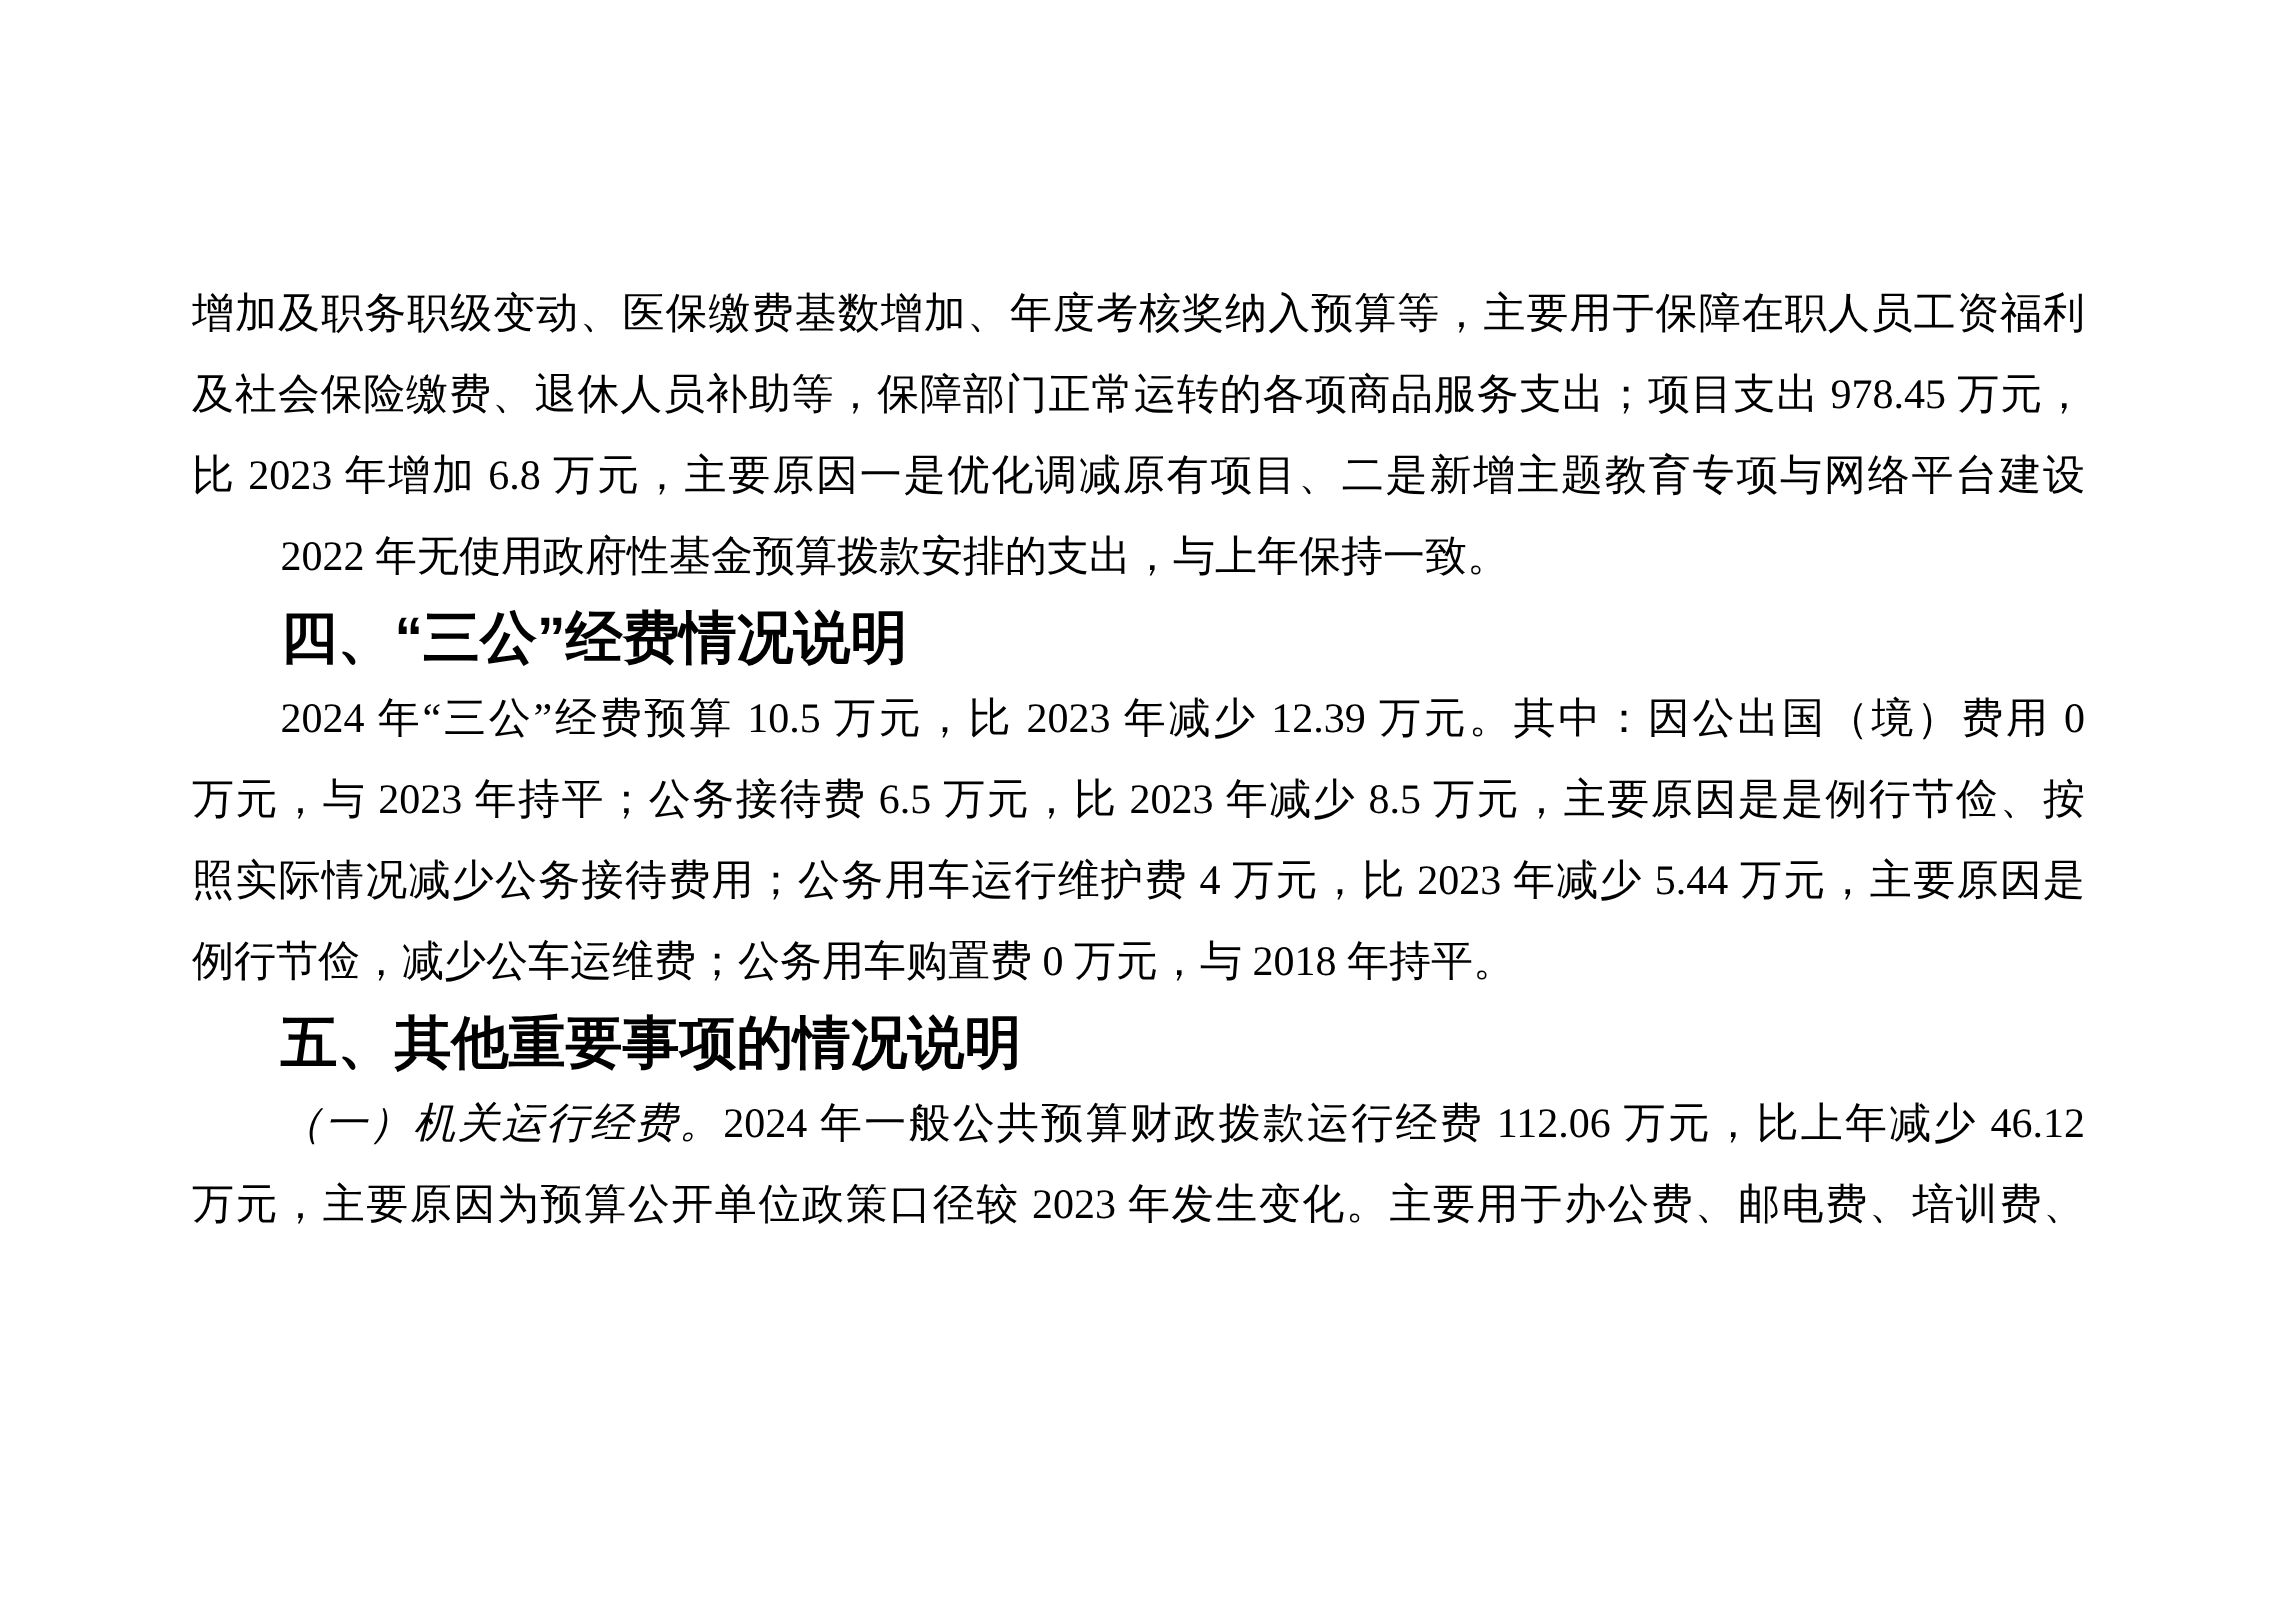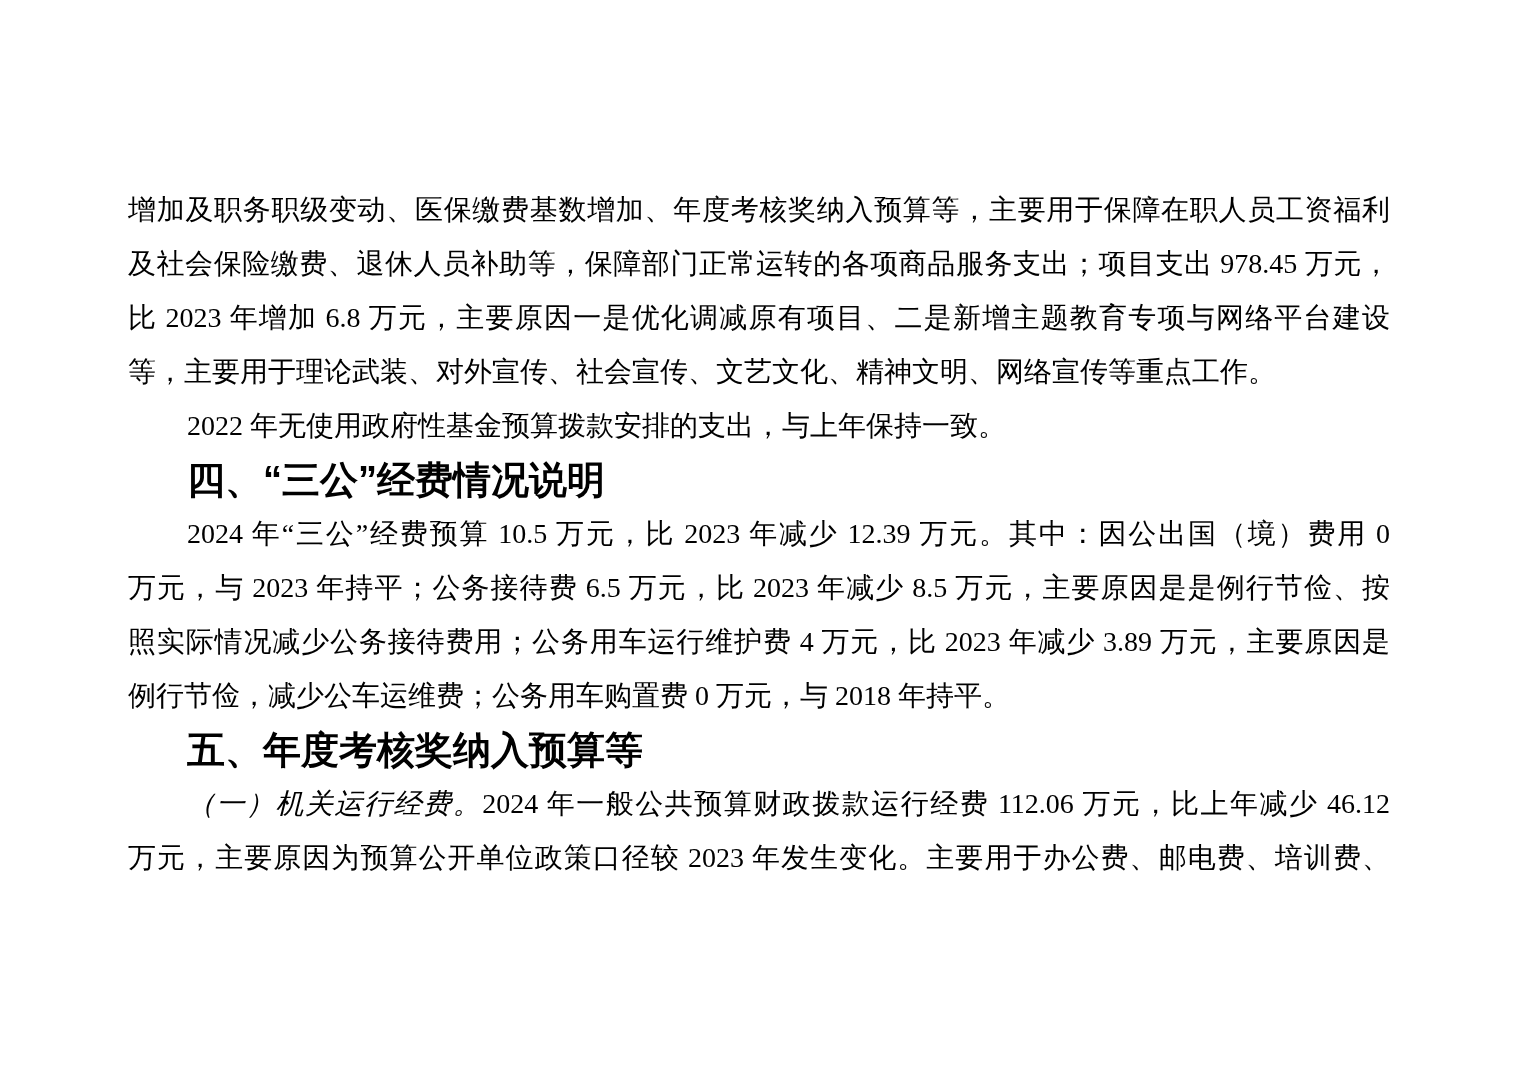--- a/index.html
+++ b/index.html
@@ -46,30 +46,29 @@
 </style>
 </head>
 <body>
 
 <div class="page">
   <div class="content">
 
     <div class="line justify">增加及职务职级变动、医保缴费基数增加、年度考核奖纳入预算等，主要用于保障在职人员工资福利</div>
     <div class="line justify">及社会保险缴费、退休人员补助等，保障部门正常运转的各项商品服务支出；项目支出 978.45 万元，</div>
     <div class="line justify">比 2023 年增加 6.8 万元，主要原因一是优化调减原有项目、二是新增主题教育专项与网络平台建设</div>
-    <div class="line plain">等，主要用于理论武装、对外宣传、社会宣传、文艺文化、精神文明、网络宣传等重点工作。</div>
     <div class="line plain indent">2022 年无使用政府性基金预算拨款安排的支出，与上年保持一致。</div>
 
     <div class="line heading indent">四、“三公”经费情况说明</div>
 
     <div class="line justify indent">2024 年“三公”经费预算 10.5 万元，比 2023 年减少 12.39 万元。其中：因公出国（境）费用 0</div>
     <div class="line justify">万元，与 2023 年持平；公务接待费 6.5 万元，比 2023 年减少 8.5 万元，主要原因是是例行节俭、按</div>
-    <div class="line justify">照实际情况减少公务接待费用；公务用车运行维护费 4 万元，比 2023 年减少 3.89 万元，主要原因是</div>
+    <div class="line justify">照实际情况减少公务接待费用；公务用车运行维护费 4 万元，比 2023 年减少 5.44 万元，主要原因是</div>
     <div class="line plain">例行节俭，减少公车运维费；公务用车购置费 0 万元，与 2018 年持平。</div>
 
-    <div class="line heading indent">五、年度考核奖纳入预算等</div>
+    <div class="line heading indent">五、其他重要事项的情况说明</div>
 
     <div class="line justify indent"><span class="kai">（一）机关运行经费。</span><span>2024 年一般公共预算财政拨款运行经费 112.06 万元，比上年减少 46.12</span></div>
 
     <div class="line justify">万元，主要原因为预算公开单位政策口径较 2023 年发生变化。主要用于办公费、邮电费、培训费、</div>
 
   </div>
 </div>
 
 </body></html>

